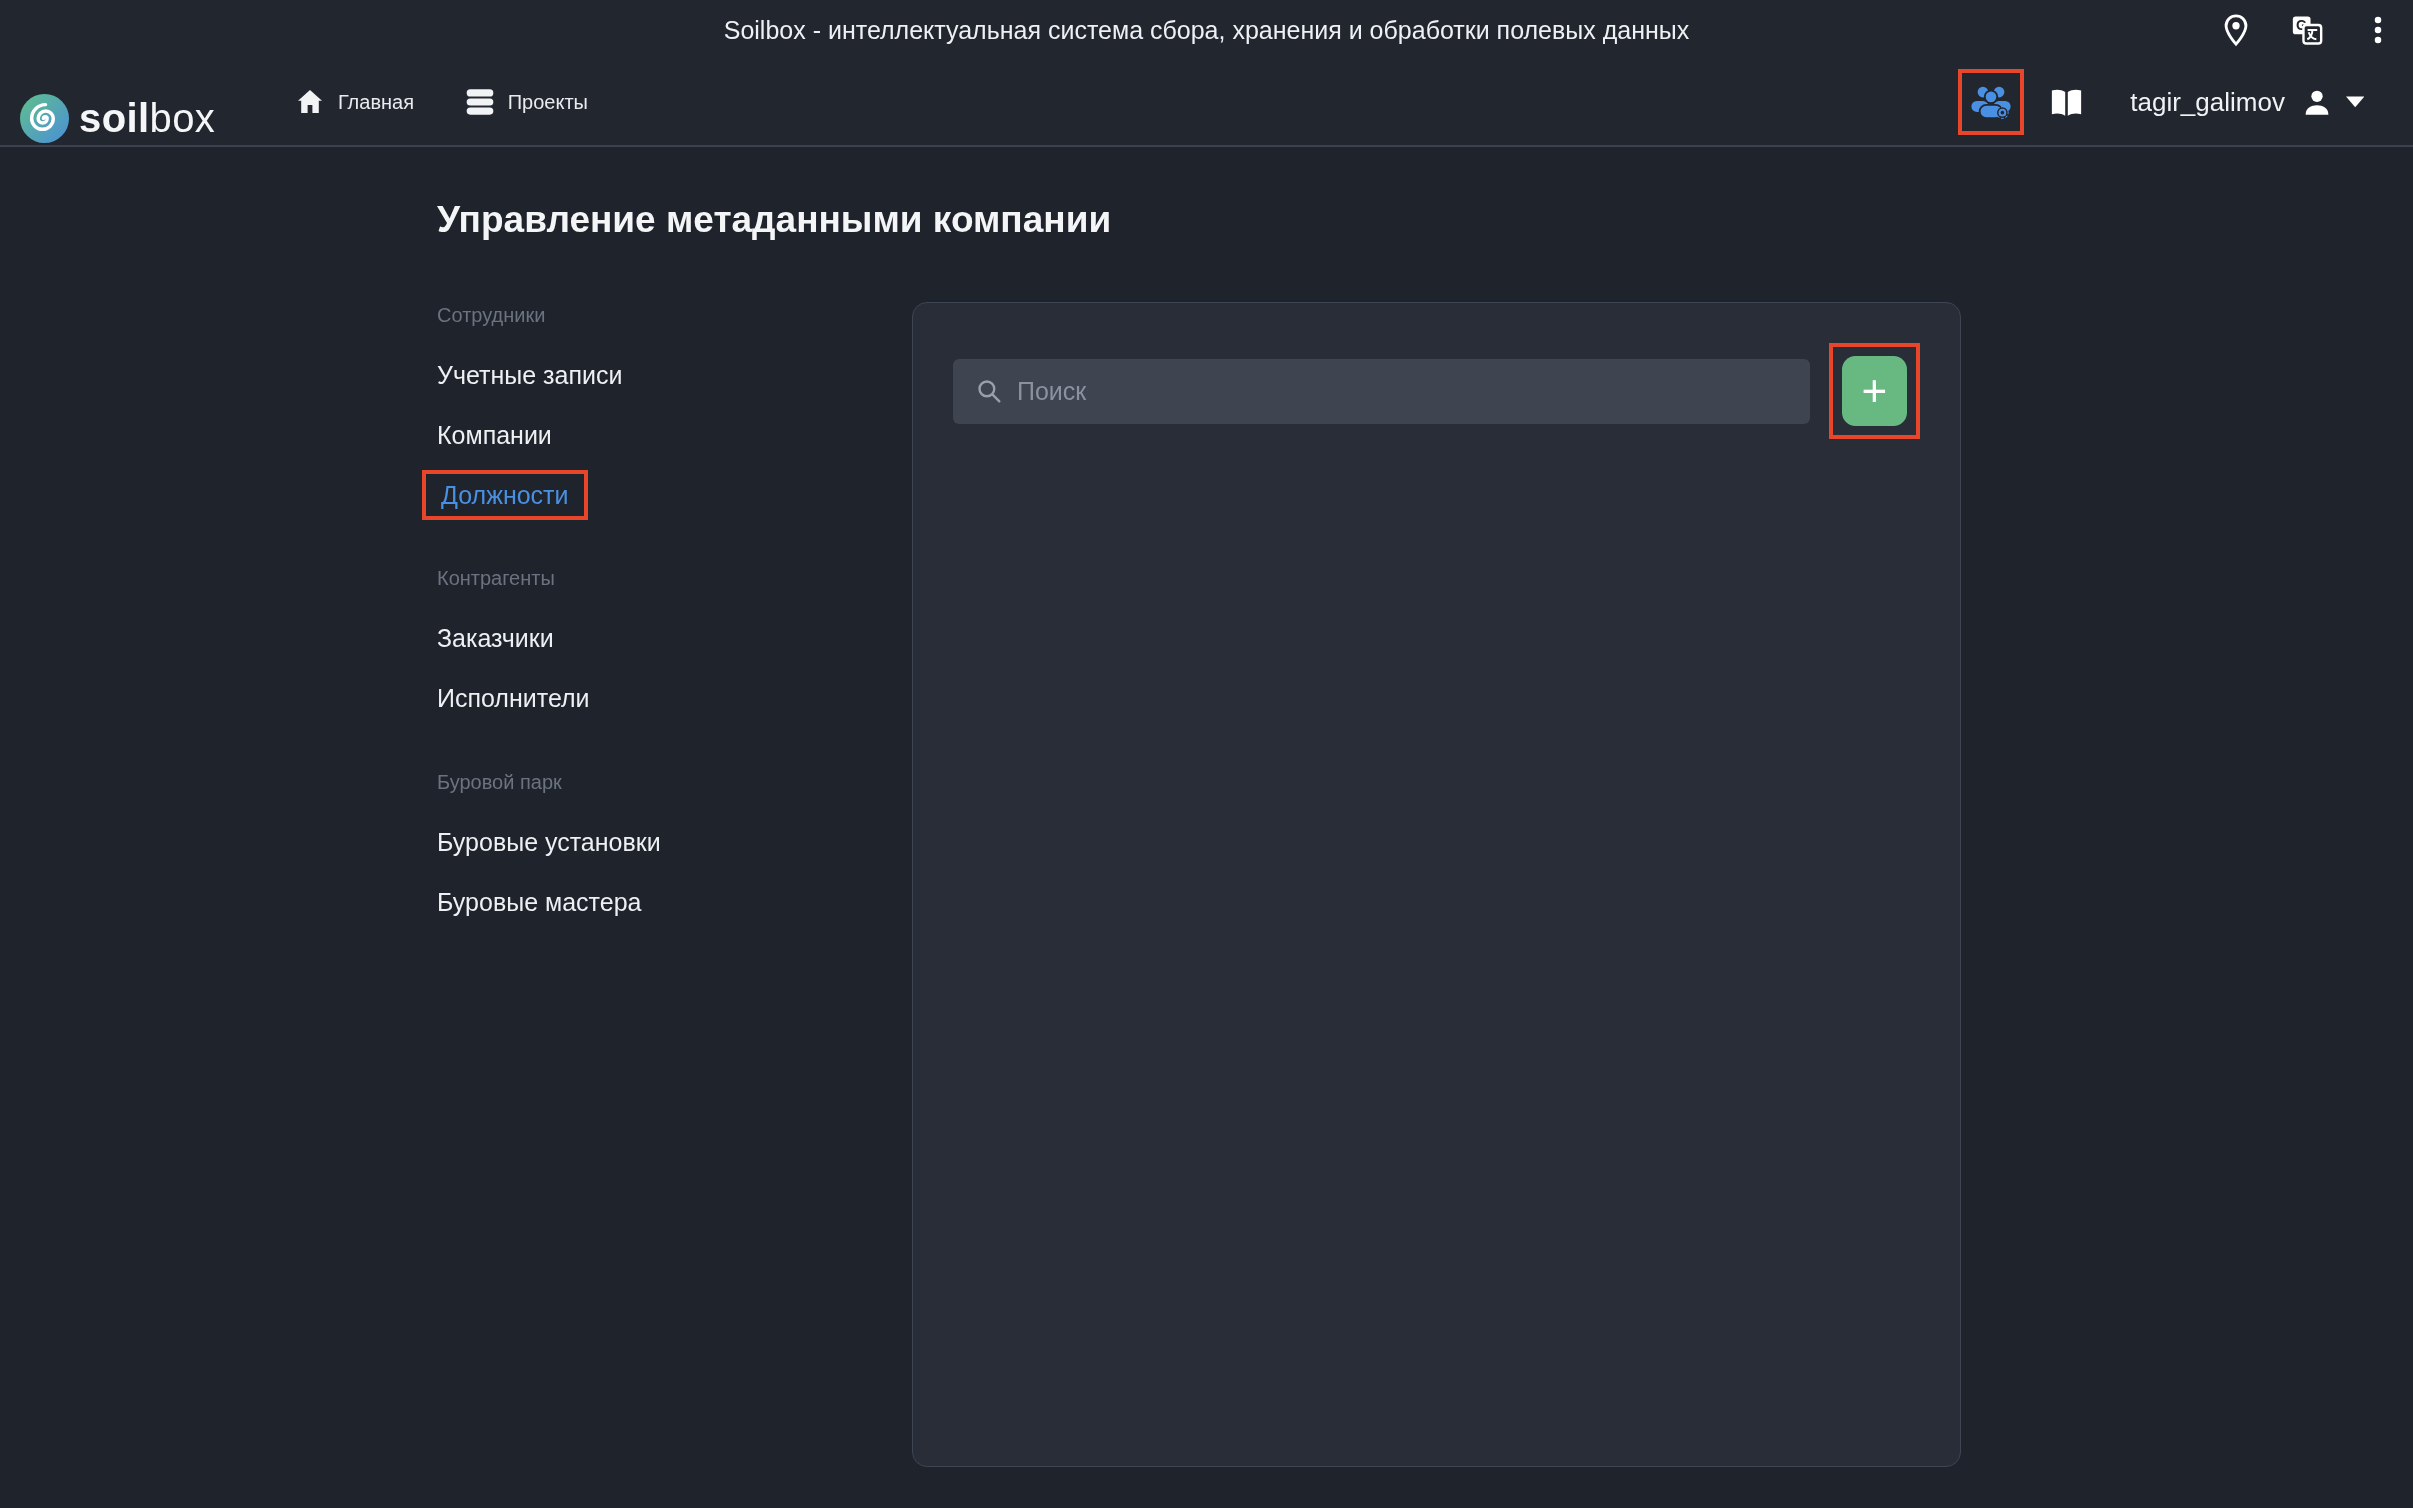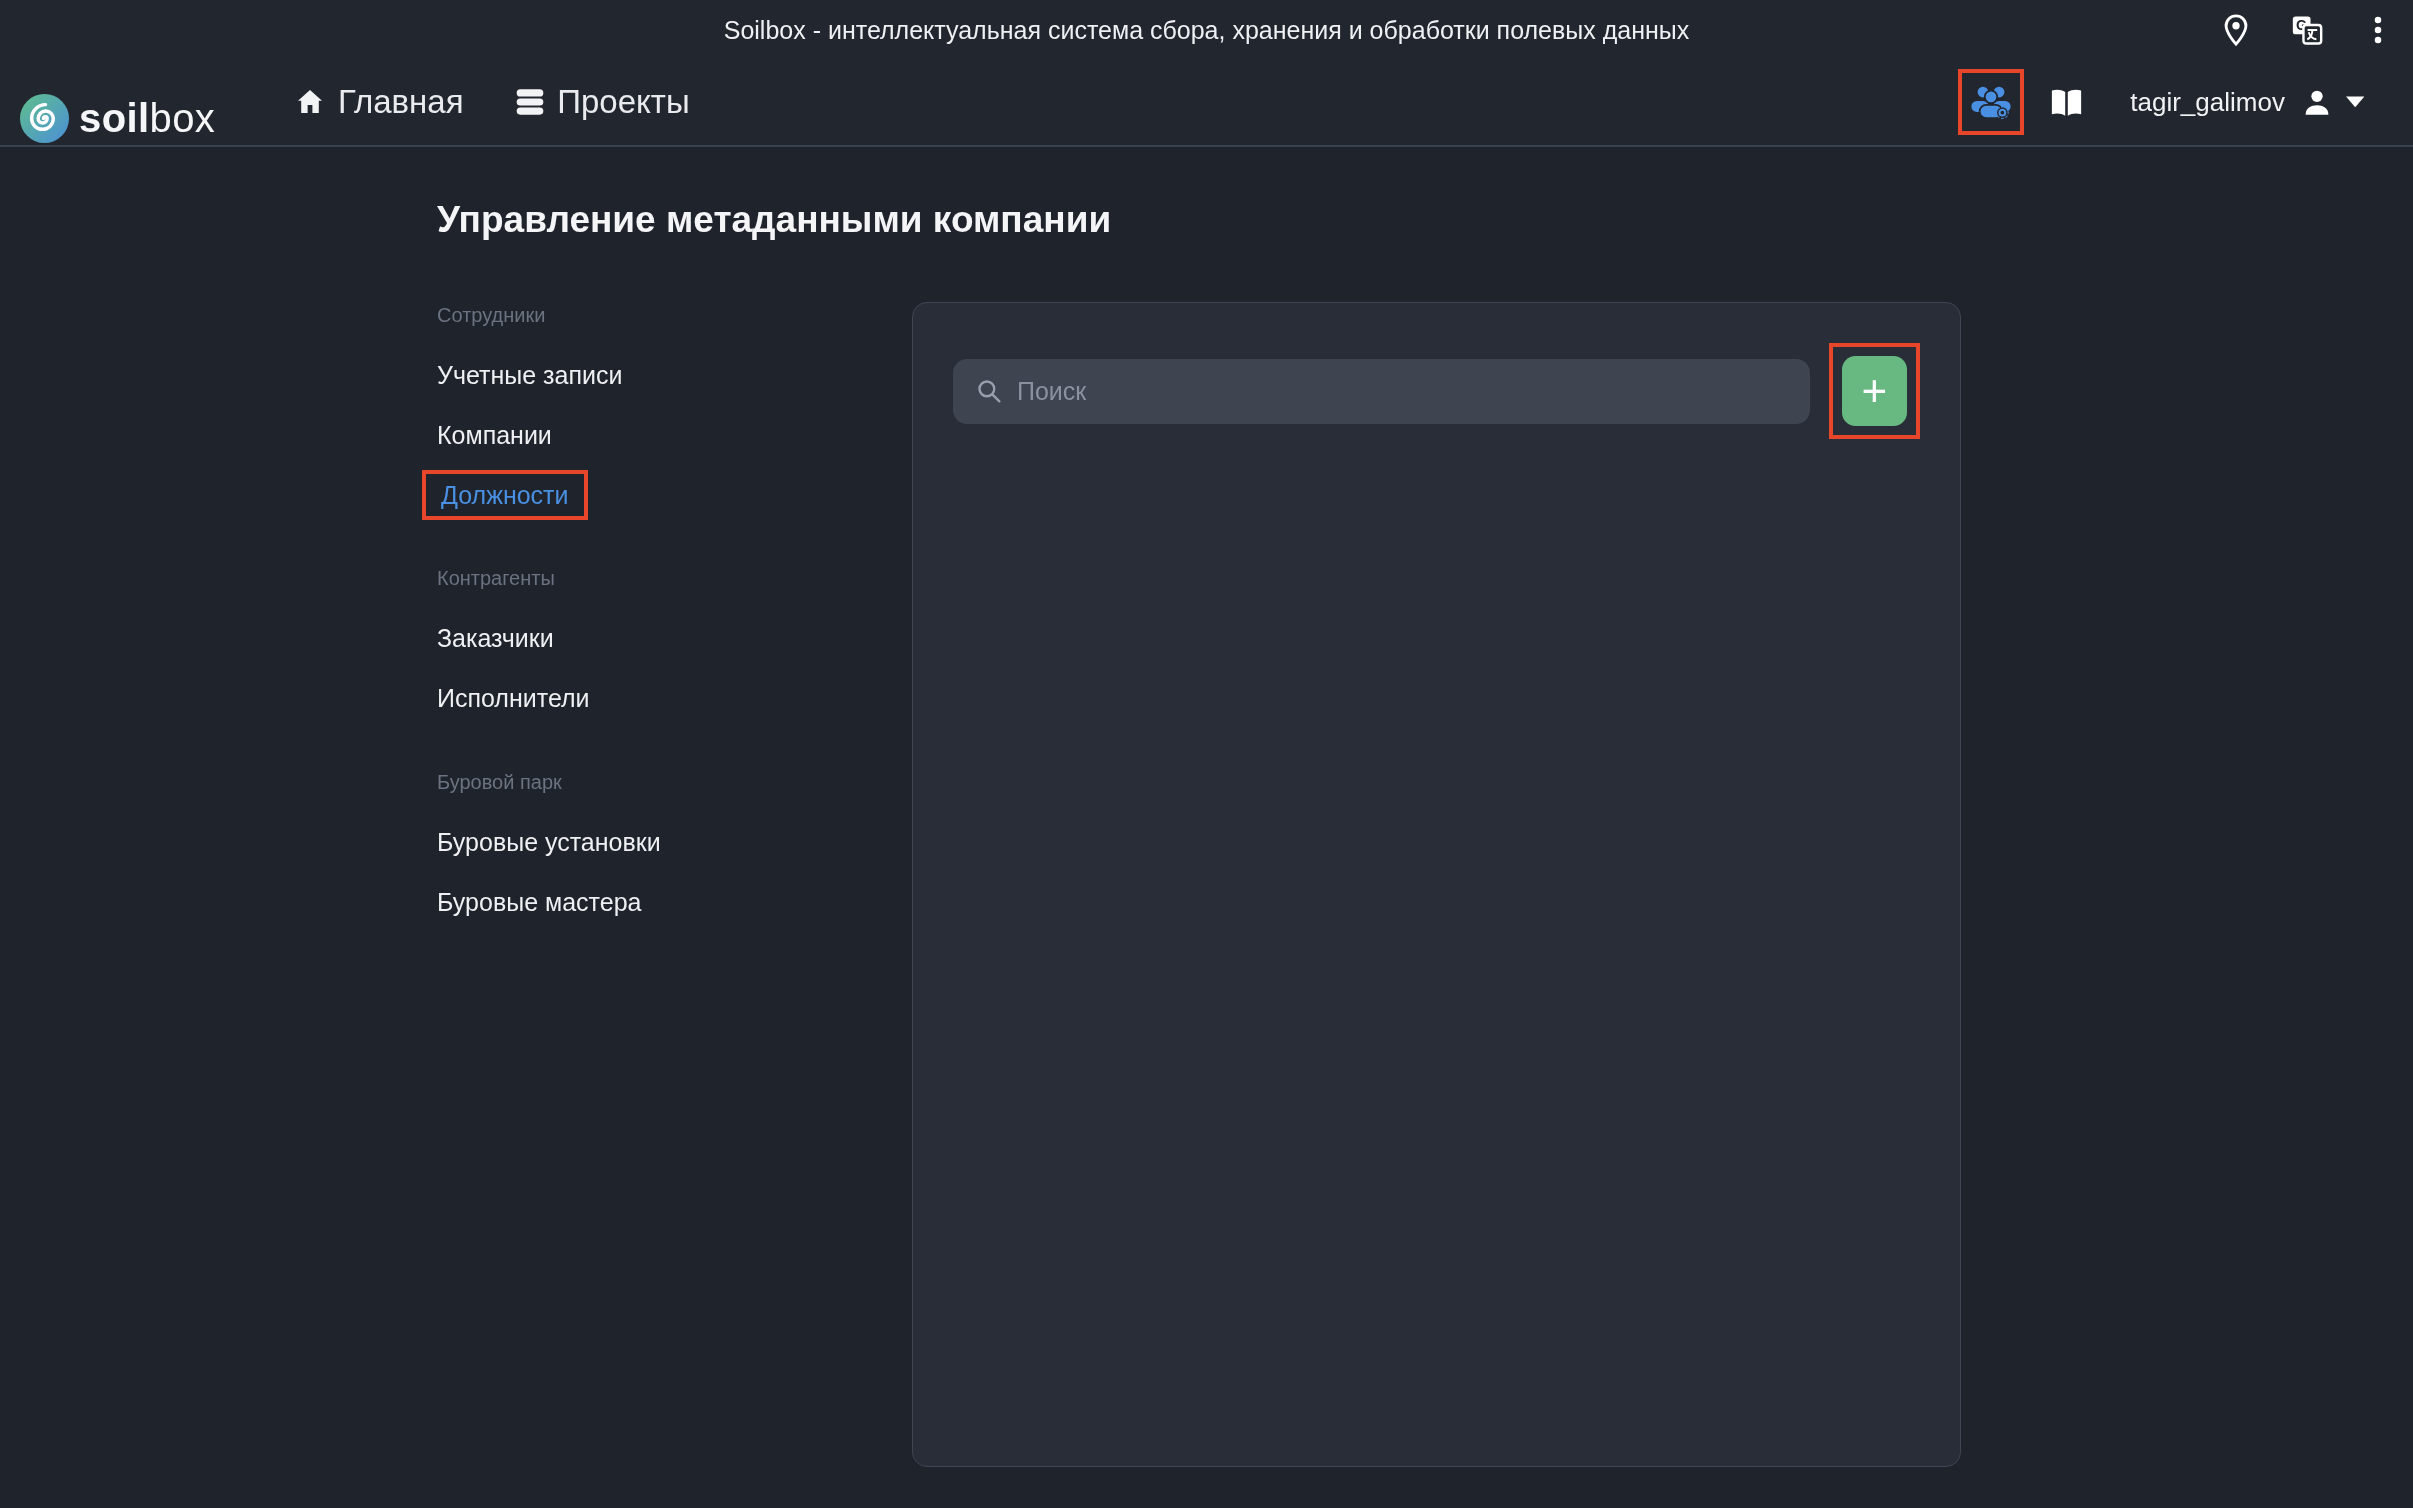--- a/index.html
+++ b/index.html
@@ -21,21 +21,21 @@
     display:flex; align-items:center; gap:37px; }
   .tb-icon { width:34px; height:34px; display:flex; align-items:center; justify-content:center; cursor:pointer; }
   .tb-icon svg { width:34px; height:34px; }
 
   .navbar { position:relative; height:84px; display:flex; align-items:center; padding:0 49px 0 20px; }
   .brand { display:flex; align-items:center; gap:10px; cursor:pointer;margin-top:32px; }
   .brand-logo { width:49px; height:49px; }
   .brand-word { font-size:40px; color:#f5f6f8; letter-spacing:0.4px; }
   .brand-word b { font-weight:700; }
   .brand-word span.light { font-weight:300; }
-  .nav-item { display:flex; align-items:center; gap:11.7px; font-size:33px; color:#e9ebee; cursor:pointer; }
+  .nav-item { display:flex; align-items:center; gap:11.7px; font-size:20px; color:#e9ebee; cursor:pointer; }
   .nav-item svg { width:32px; height:32px; fill:#f2f3f5; }
   .nav-home { margin-left:79px; }
   .nav-projects { margin-left:50px; }
   .nav-right { margin-left:auto; display:flex; align-items:center; }
   .red-box-icon { display:inline-flex; border:4.2px solid var(--highlight,#e8462b);
     padding:6.7px; align-items:center; justify-content:center; }
   .users-gear { width:44px; height:44px; cursor:pointer; }
   .book-icon { width:39px; height:39px; margin-left:23.5px; cursor:pointer; }
   .username { margin-left:44px; font-size:26px; color:#f0f2f4; }
   .person-icon { width:34px; height:34px; margin-left:15px; }
@@ -54,21 +54,21 @@
   .active-box { display:inline-flex; align-items:center; margin-left:-15px;
     border:4.2px solid var(--highlight,#e8462b); padding:6.7px 15px; }
   .side-item .active-label { color:var(--accent,#4a90e2); }
 
   
   .card { position:absolute; left:912px; top:302px; width:1049px; height:1165px;
     background:#282d37; border:1.7px solid #3e4553; border-radius:15px; padding:40px; }
   .search-row { display:flex; align-items:center; }
   .search-wrap { position:relative; flex:1; height:65px; }
   .search-wrap svg { position:absolute; left:22px; top:18.4px; width:28.5px; height:28.5px; }
-  .search-input { width:100%; height:65px; background:#3e4450; border:none; border-radius:14px;
+  .search-input { width:100%; height:65px; background:#3e4450; border:none; border-radius:6px;
     color:#e8eaef; font-size:25px; font-family:inherit; padding:0 20px 0 64px; outline:none; }
   .search-input::placeholder { color:#8b919e; }
   .red-box-btn { display:inline-flex; border:4.2px solid var(--highlight,#e8462b);
     padding:9.2px; margin-left:18.4px; }
   .add-btn { width:65px; height:70px; background:var(--add_green,#68b981); border:none;
     border-radius:13.4px; color:#fff; font-size:44px; font-weight:300; line-height:1;
     display:flex; align-items:center; justify-content:center; cursor:pointer; font-family:inherit; }
   .list { margin:25px 0 0 23.5px; }
   .list-row { height:75px; display:flex; align-items:center; font-size:25px; color:#eef0f3; cursor:pointer; }
   .list-row.divided { border-bottom:1.7px solid #3c424e; }

